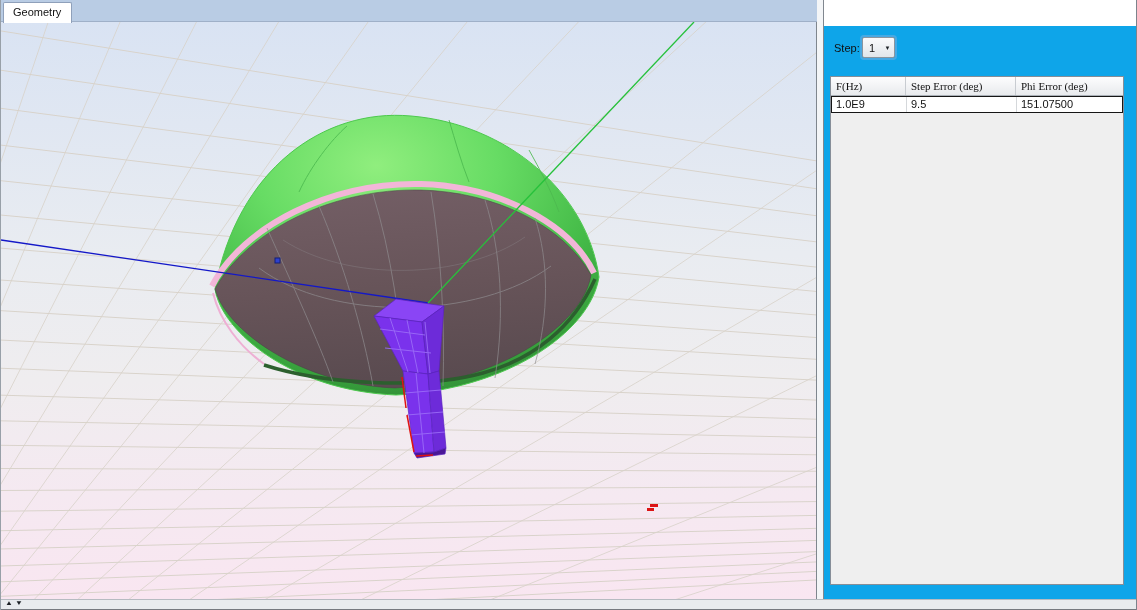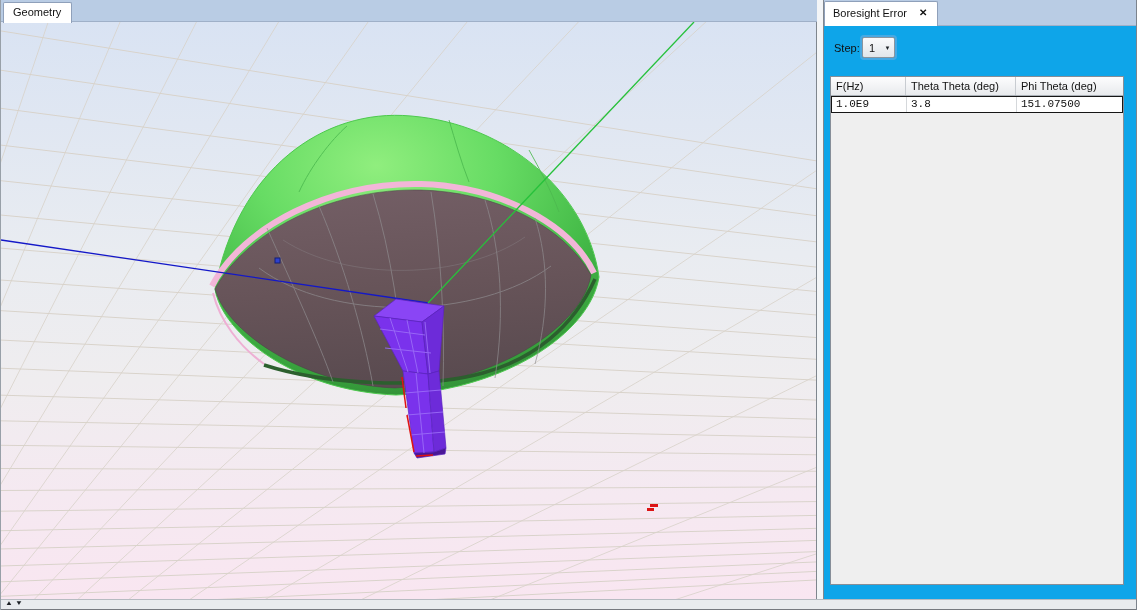--- a/index.html
+++ b/index.html
@@ -41,24 +41,24 @@
     box-shadow:0 0 0 2px rgba(140,175,220,.45);
     display:flex;align-items:center;
   }
   #step-combo .val{flex:1;padding-left:6px;}
   #step-combo .arrow{width:13px;font-size:6px;color:#1c2126;text-align:center;padding-top:1px;}
   #error-table{
     position:absolute;left:6px;top:50px;width:294px;height:509px;
     border:1px solid #868e98;box-sizing:border-box;background:#efefef;
     display:flex;flex-direction:column;overflow:hidden;
   }
-  .t-header{display:flex;height:19px;background:linear-gradient(#fdfdfe,#e8eaed);border-bottom:1px solid #aab0b7;box-sizing:border-box;flex:0 0 auto;}
+  .t-header{display:flex;height:19px;background:linear-gradient(#fdfdfe,#e8eaed);border-bottom:1px solid #aab0b7;box-sizing:border-box;flex:0 0 auto;font-family:Liberation Serif, serif;}
   .t-header .hc{box-sizing:border-box;border-right:1px solid #c8ccd1;padding:3px 0 0 5px;white-space:nowrap;overflow:hidden;}
   .t-row{display:flex;height:17px;background:#fff;border:1px solid #161616;box-sizing:border-box;flex:0 0 auto;}
-  .t-row .dc{box-sizing:border-box;border-right:1px solid #d5d8db;padding:1px 0 0 4px;white-space:nowrap;overflow:hidden;font-family:Liberation Mono, monospace;}
+  .t-row .dc{box-sizing:border-box;border-right:1px solid #d5d8db;padding:1px 0 0 4px;white-space:nowrap;overflow:hidden;}
   .c0{width:75px;flex:0 0 auto;}
   .c1{width:110px;flex:0 0 auto;}
   .c2{flex:1 1 auto;border-right:none !important;}
   .t-fill{flex:1 1 auto;background:#efefef;}
   
   #bottom-bar{
     position:absolute;left:0;top:599px;width:100%;height:11px;
     background:#e8ebee;border-top:1px solid #b6bbc1;border-bottom:1px solid #75797f;box-sizing:border-box;
   }
   #bottom-bar .tri{position:absolute;top:-1px;font-size:8px;line-height:10px;color:#1b1f24;transform:scaleY(.8);transform-origin:top;}
@@ -203,43 +203,37 @@
           <rect x="649" y="482" width="8" height="3"></rect>
           <rect x="646" y="486" width="7" height="3"></rect>
         </g>
       </svg>
     </div>
   </div>
 
   <div id="splitter"></div>
 
   <div id="right-pane">
-    <div id="right-tabbar">
-      <div id="right-tab">
-        <span>Boresight Error</span>
-        <span class="close">✕</span>
-      </div>
-    </div>
 
     <div id="right-content">
       <span id="step-label">Step:</span>
       <div id="step-combo">
         <span class="val">1</span>
         <span class="arrow">▼</span>
       </div>
 
       <div id="error-table">
         <div class="t-header">
           <div class="hc c0">F(Hz)</div>
-          <div class="hc c1">Theta Theta (deg)</div>
-          <div class="hc c2">Phi Theta (deg)</div>
+          <div class="hc c1">Step Error (deg)</div>
+          <div class="hc c2">Phi Error (deg)</div>
         </div>
         <div class="t-row">
           <div class="dc c0">1.0E9</div>
-          <div class="dc c1">3.8</div>
+          <div class="dc c1">9.5</div>
           <div class="dc c2">151.07500</div>
         </div>
         <div class="t-fill"></div>
       </div>
     </div>
   </div>
 
   <div id="bottom-bar">
     <span class="tri" id="tri-up">▲</span>
     <span class="tri" id="tri-down">▼</span>

